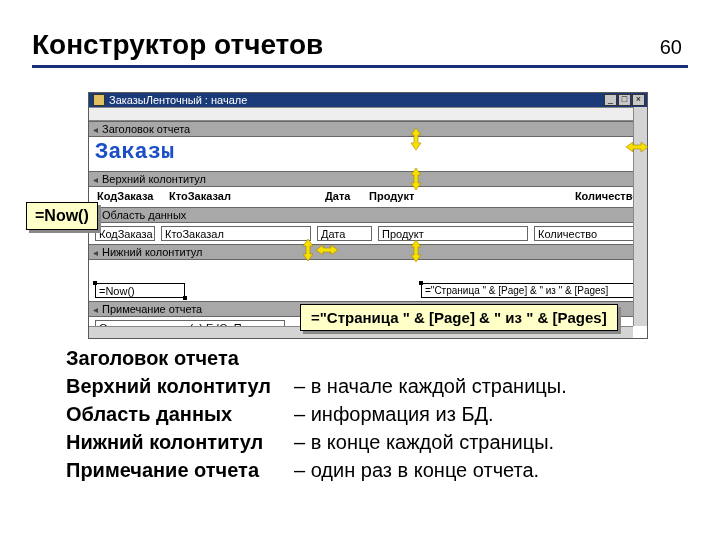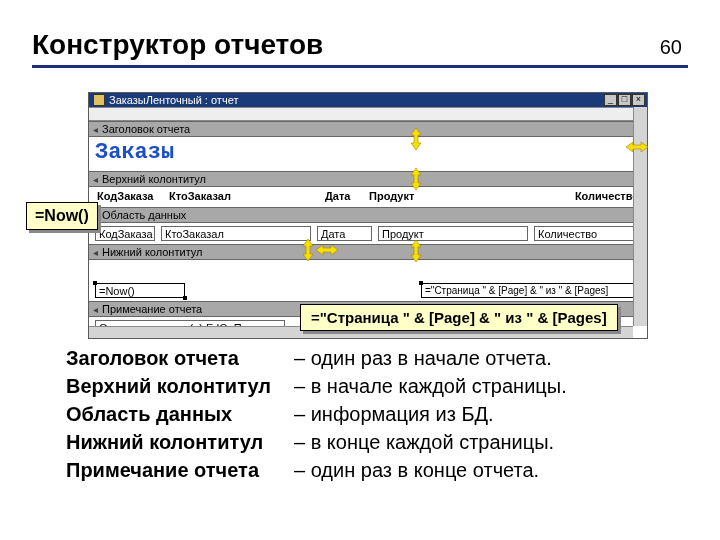--- a/index.html
+++ b/index.html
@@ -204,21 +204,21 @@
 
 <div class="slide">
   <div class="title-row">
     <div class="title">Конструктор отчетов</div>
     <div class="page-num">60</div>
   </div>
 
   <div class="shot">
     <div class="titlebar">
       <span class="accessicon"></span>
-      <span>ЗаказыЛенточный : отчет</span>
+      <span>ЗаказыЛенточный : начале</span>
       <div class="winbtns">
         <div class="winbtn">_</div>
         <div class="winbtn">□</div>
         <div class="winbtn">×</div>
       </div>
     </div>
     <div class="ruler"></div>
 
     <div class="band-hdr">Заголовок отчета</div>
     <div class="band-body" style="height:34px;">
@@ -260,21 +260,20 @@
     <div class="scroll-h"></div>
   </div>
 </div>
 
 <div class="callout now">=Now()</div>
 <div class="tip2">="Страница " &amp; [Page] &amp; " из " &amp; [Pages]</div>
 
 <div class="defs">
   <div class="row">
       <span class="term">Заголовок отчета</span>
-      <span class="desc">– один раз в начале отчета.</span>
     </div>
   <div class="row">
       <span class="term">Верхний колонтитул</span>
       <span class="desc">– в начале каждой страницы.</span>
     </div>
   <div class="row">
       <span class="term">Область данных</span>
       <span class="desc">– информация из БД.</span>
     </div>
   <div class="row">

